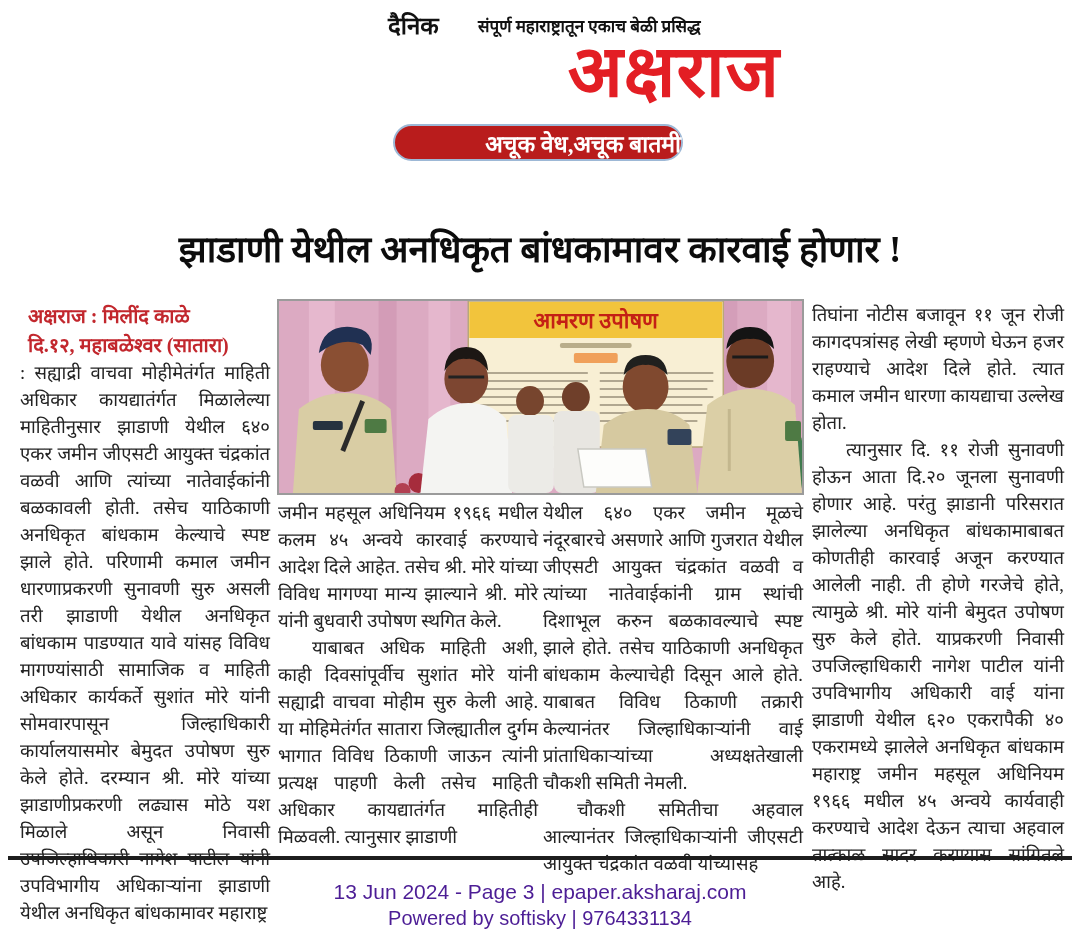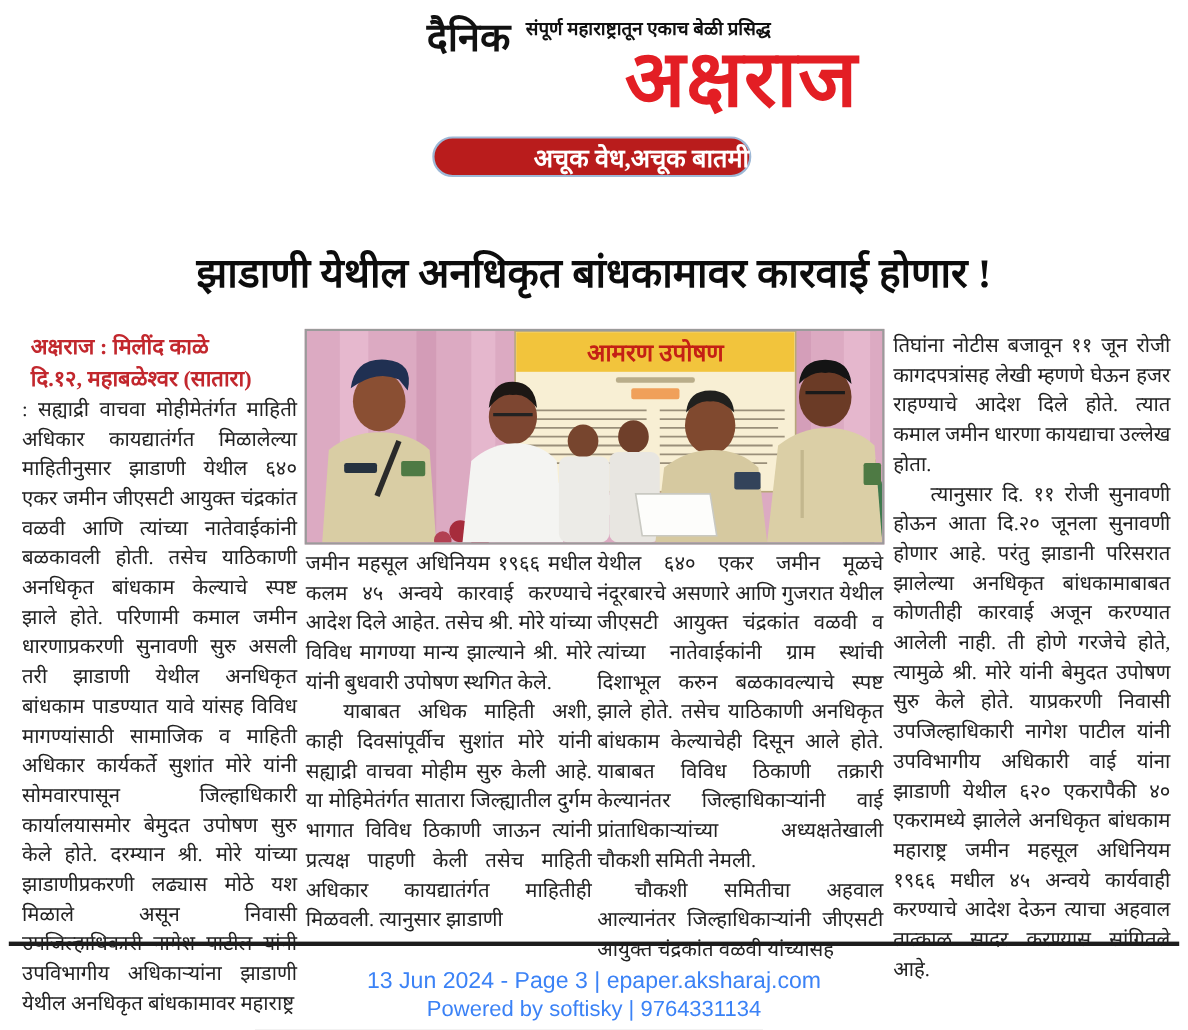--- a/index.html
+++ b/index.html
@@ -9,21 +9,21 @@
     width: 1080px;
     height: 936px;
     background: #ffffff;
     overflow: hidden;
     font-family: "Liberation Serif", "DejaVu Serif", serif;
     color: #1c1c1c;
   }
   
   .dainik {
     position: absolute; left: 388px; top: 8px;
-    font-size: 36px; font-weight: 800; color: #111;
+    font-size: 24px; font-weight: 800; color: #111;
   }
   .tagline {
     position: absolute; left: 478px; top: 14px;
     font-size: 17px; font-weight: 700; color: #111;
   }
   .logo {
     position: absolute; left: 300px; top: 26px; width: 480px;
     text-align: right;
     font-size: 72px; line-height: 92px; font-weight: 800;
     color: #e31e24;
@@ -72,21 +72,21 @@
   }
   .photo-frame svg { display: block; width: 100%; height: 100%; }
   
   .bottom-rule {
     position: absolute; left: 8px; top: 856px; width: 1064px; height: 4px;
     background: #1d1d1d;
   }
   .footer-line1, .footer-line2 {
     position: absolute; left: 0; width: 1080px; text-align: center;
     font-family: "Liberation Sans", "DejaVu Sans", sans-serif;
-    color: #3b82f6;
+    color: #4c1d95;
   }
   .footer-line1 { top: 880px; font-size: 21px; }
   .footer-line2 { top: 907px; font-size: 20px; }
 </style>
 </head>
 <body>
 
 <div class="page">
 
   <div class="dainik">दैनिक</div>

